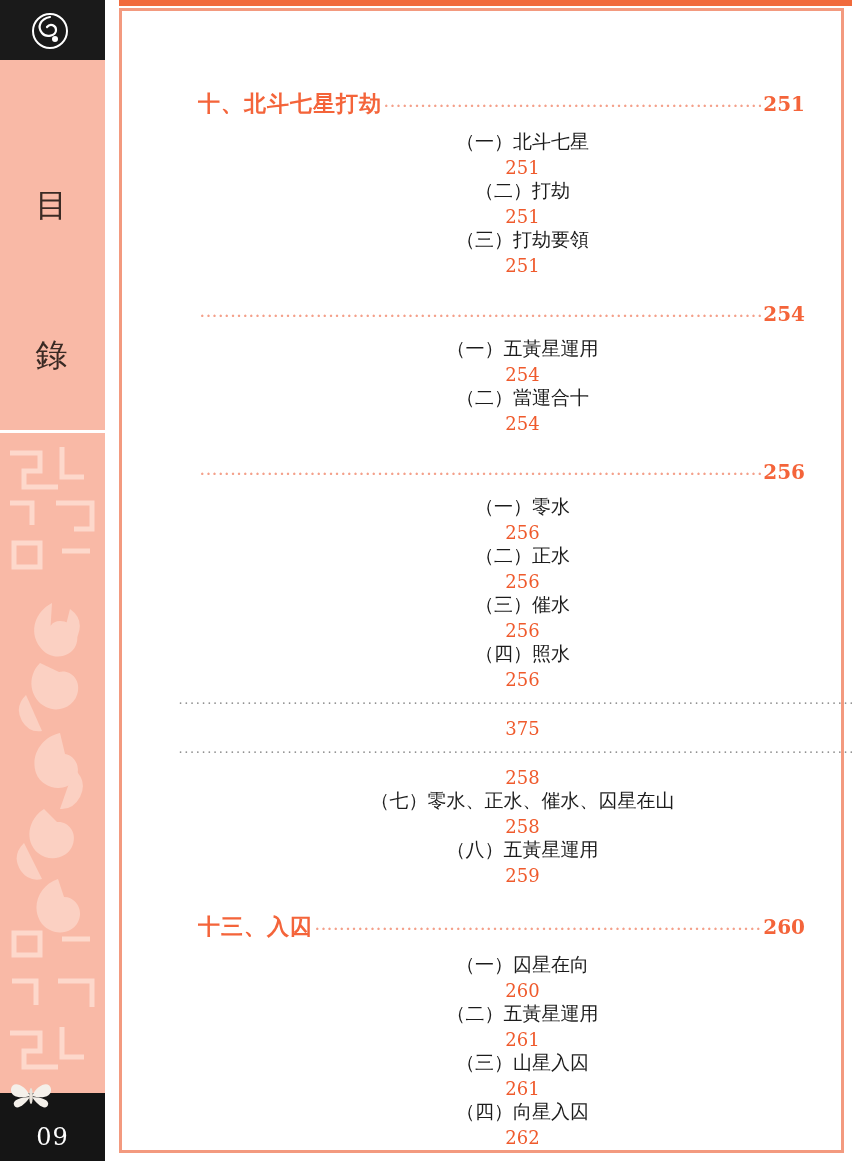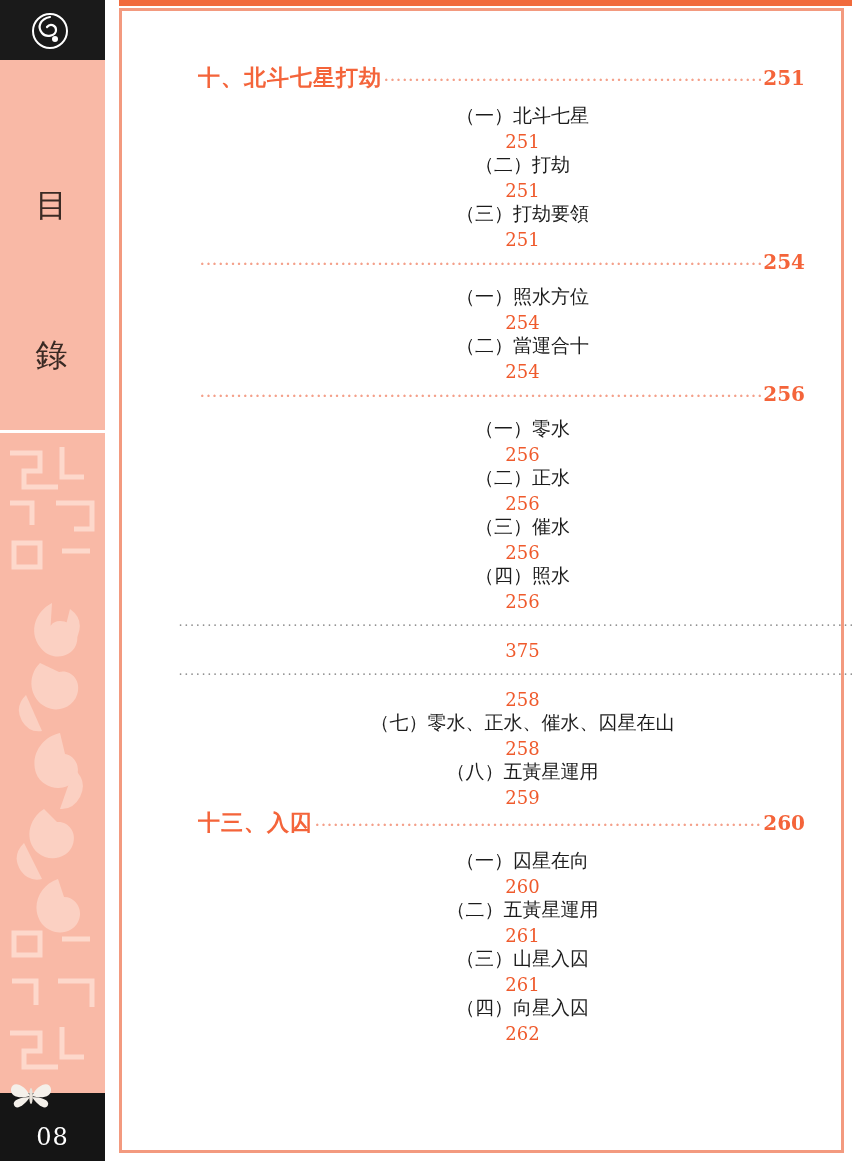--- a/index.html
+++ b/index.html
@@ -116,20 +116,21 @@
     margin: 0 2px;
     position: relative;
     top: -4px;
     font-size: 13px;
     letter-spacing: 1.6px;
     white-space: nowrap;
   }
   .entry .pageno { flex: 0 0 auto; }
 
   .entry.level1 {
+    margin-top: 26px;
     margin-bottom: 10px;
     padding-left: 0px;
     font-size: 22px;
     font-weight: bold;
     color: #f4643a;
   }
   .entry.level1 .dots { color: #f4a08a; }
   .entry.level1 .pageno { color: #f4643a; font-size: 20px; }
   .entry.level1 .label { letter-spacing: 1px; }
 
@@ -204,21 +205,21 @@
     <svg class="butterfly" viewBox="0 0 46 34">
       <g fill="#f4f0ea">
         <path d="M22 17 C16 4 4 2 3 10 C2 18 12 20 22 17 Z"></path>
         <path d="M24 17 C30 4 42 2 43 10 C44 18 34 20 24 17 Z"></path>
         <path d="M22 18 C17 26 8 32 6 26 C4 21 13 18 22 18 Z"></path>
         <path d="M24 18 C29 26 38 32 40 26 C42 21 33 18 24 18 Z"></path>
         <ellipse cx="23" cy="17" rx="1.8" ry="8" fill="#e8e2da"></ellipse>
       </g>
     </svg>
 
-    <div class="page-number">08</div>
+    <div class="page-number">09</div>
   </div>
 
   <div class="frame-topbar"></div>
 
   <div class="content-frame">
     <div class="toc" id="toc-list">
         <div class="entry level1 first-entry">
           <span class="label">十、北斗七星打劫</span>
           <span class="dots">........................................................................................................................</span>
           <span class="pageno">251</span>
@@ -236,21 +237,21 @@
         <div class="entry level2">
           <span class="label">（三）打劫要領</span>
           <span class="dots">........................................................................................................................</span>
           <span class="pageno">251</span>
         </div>
         <div class="entry level1">
           <span class="dots">........................................................................................................................</span>
           <span class="pageno">254</span>
         </div>
         <div class="entry level2">
-          <span class="label">（一）照水方位</span>
+          <span class="label">（一）五黃星運用</span>
           <span class="dots">........................................................................................................................</span>
           <span class="pageno">254</span>
         </div>
         <div class="entry level2">
           <span class="label">（二）當運合十</span>
           <span class="dots">........................................................................................................................</span>
           <span class="pageno">254</span>
         </div>
         <div class="entry level1">
           <span class="dots">........................................................................................................................</span>

